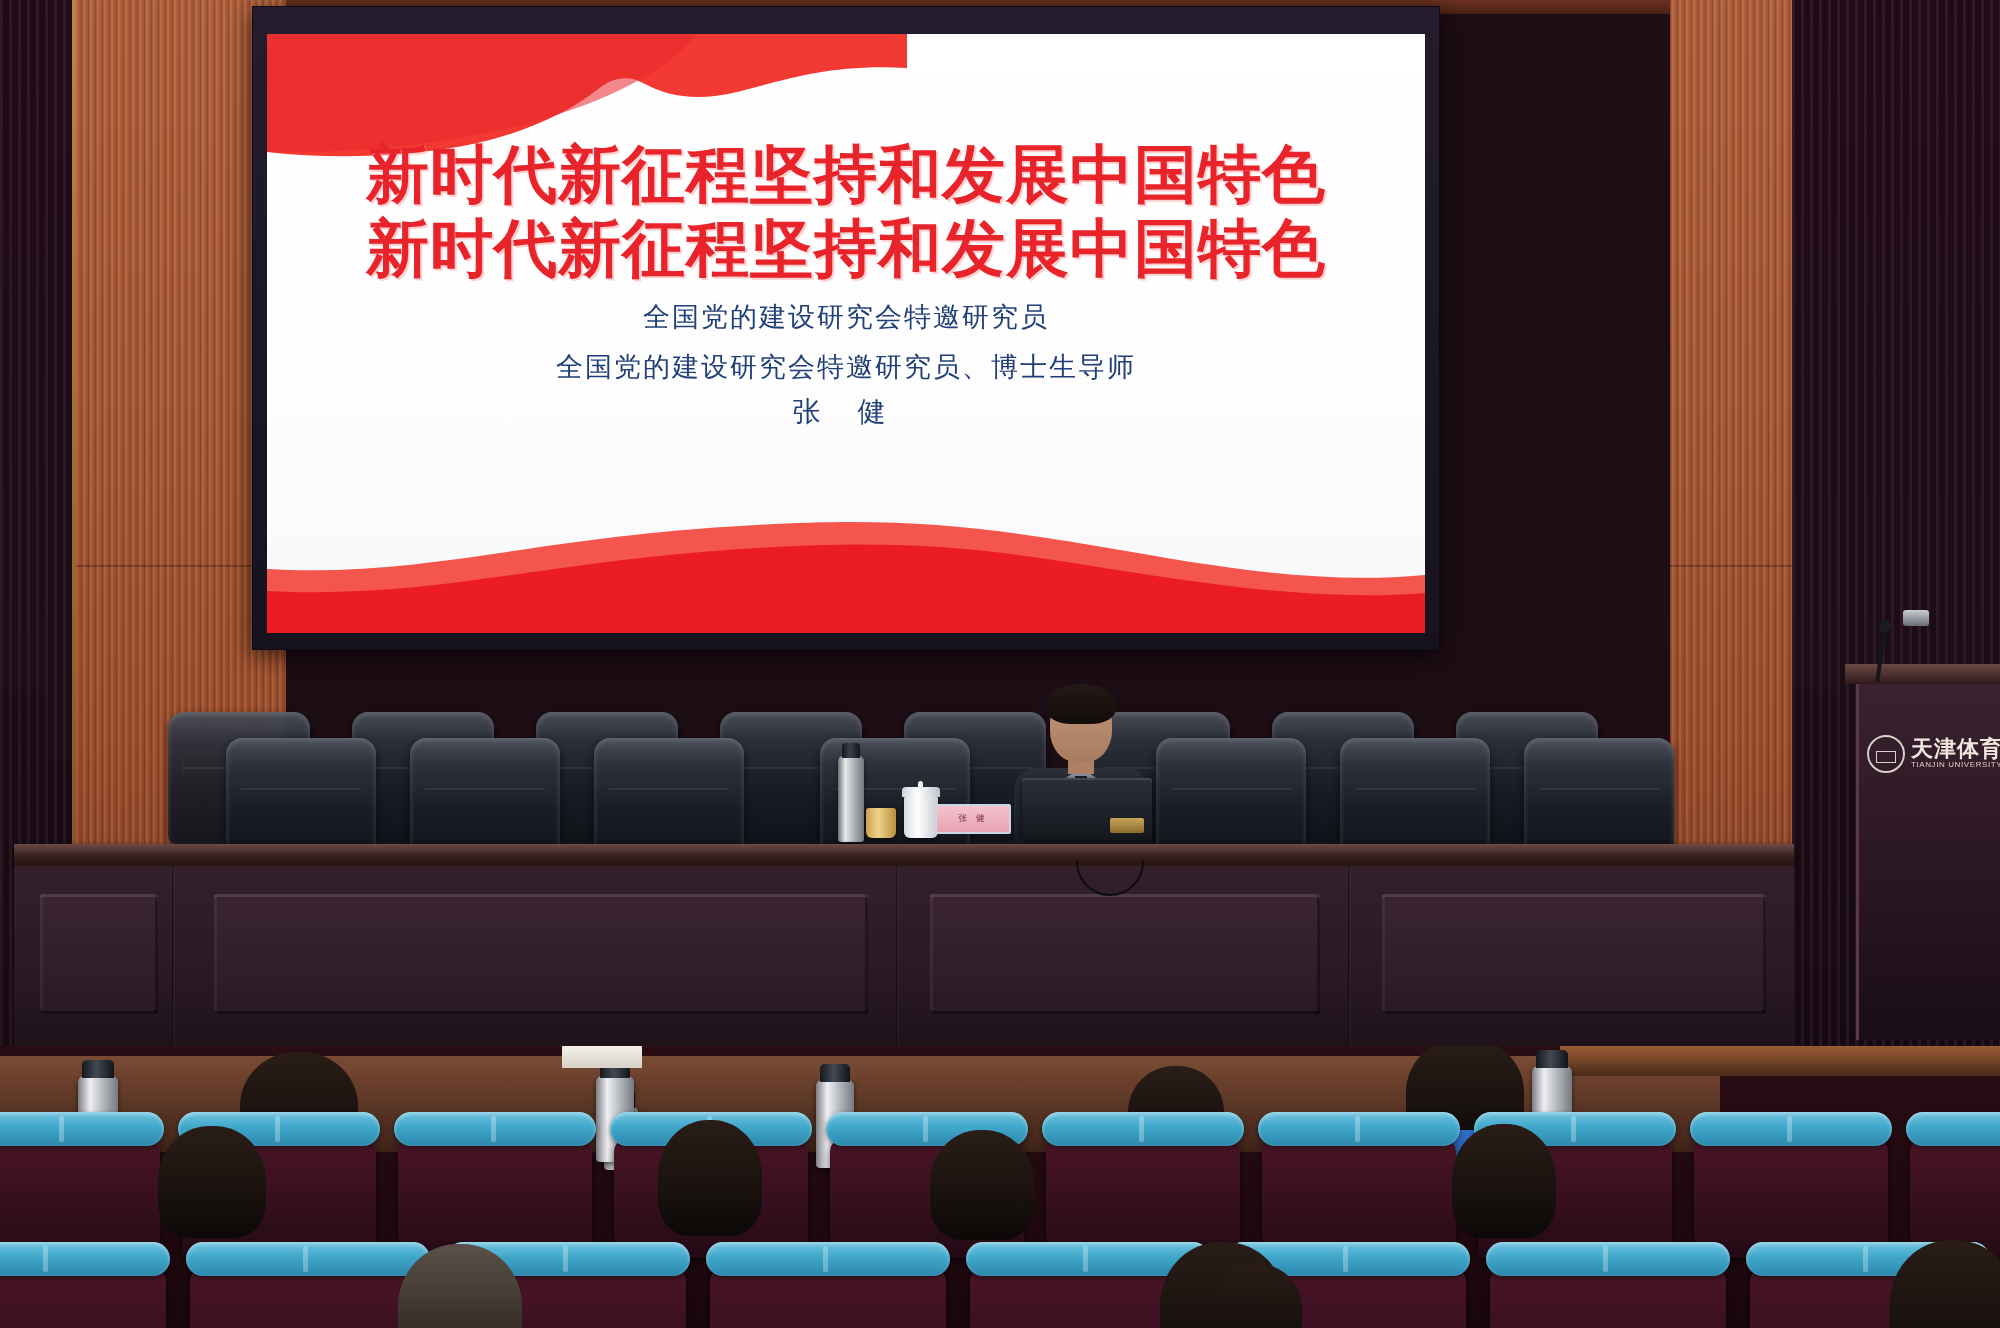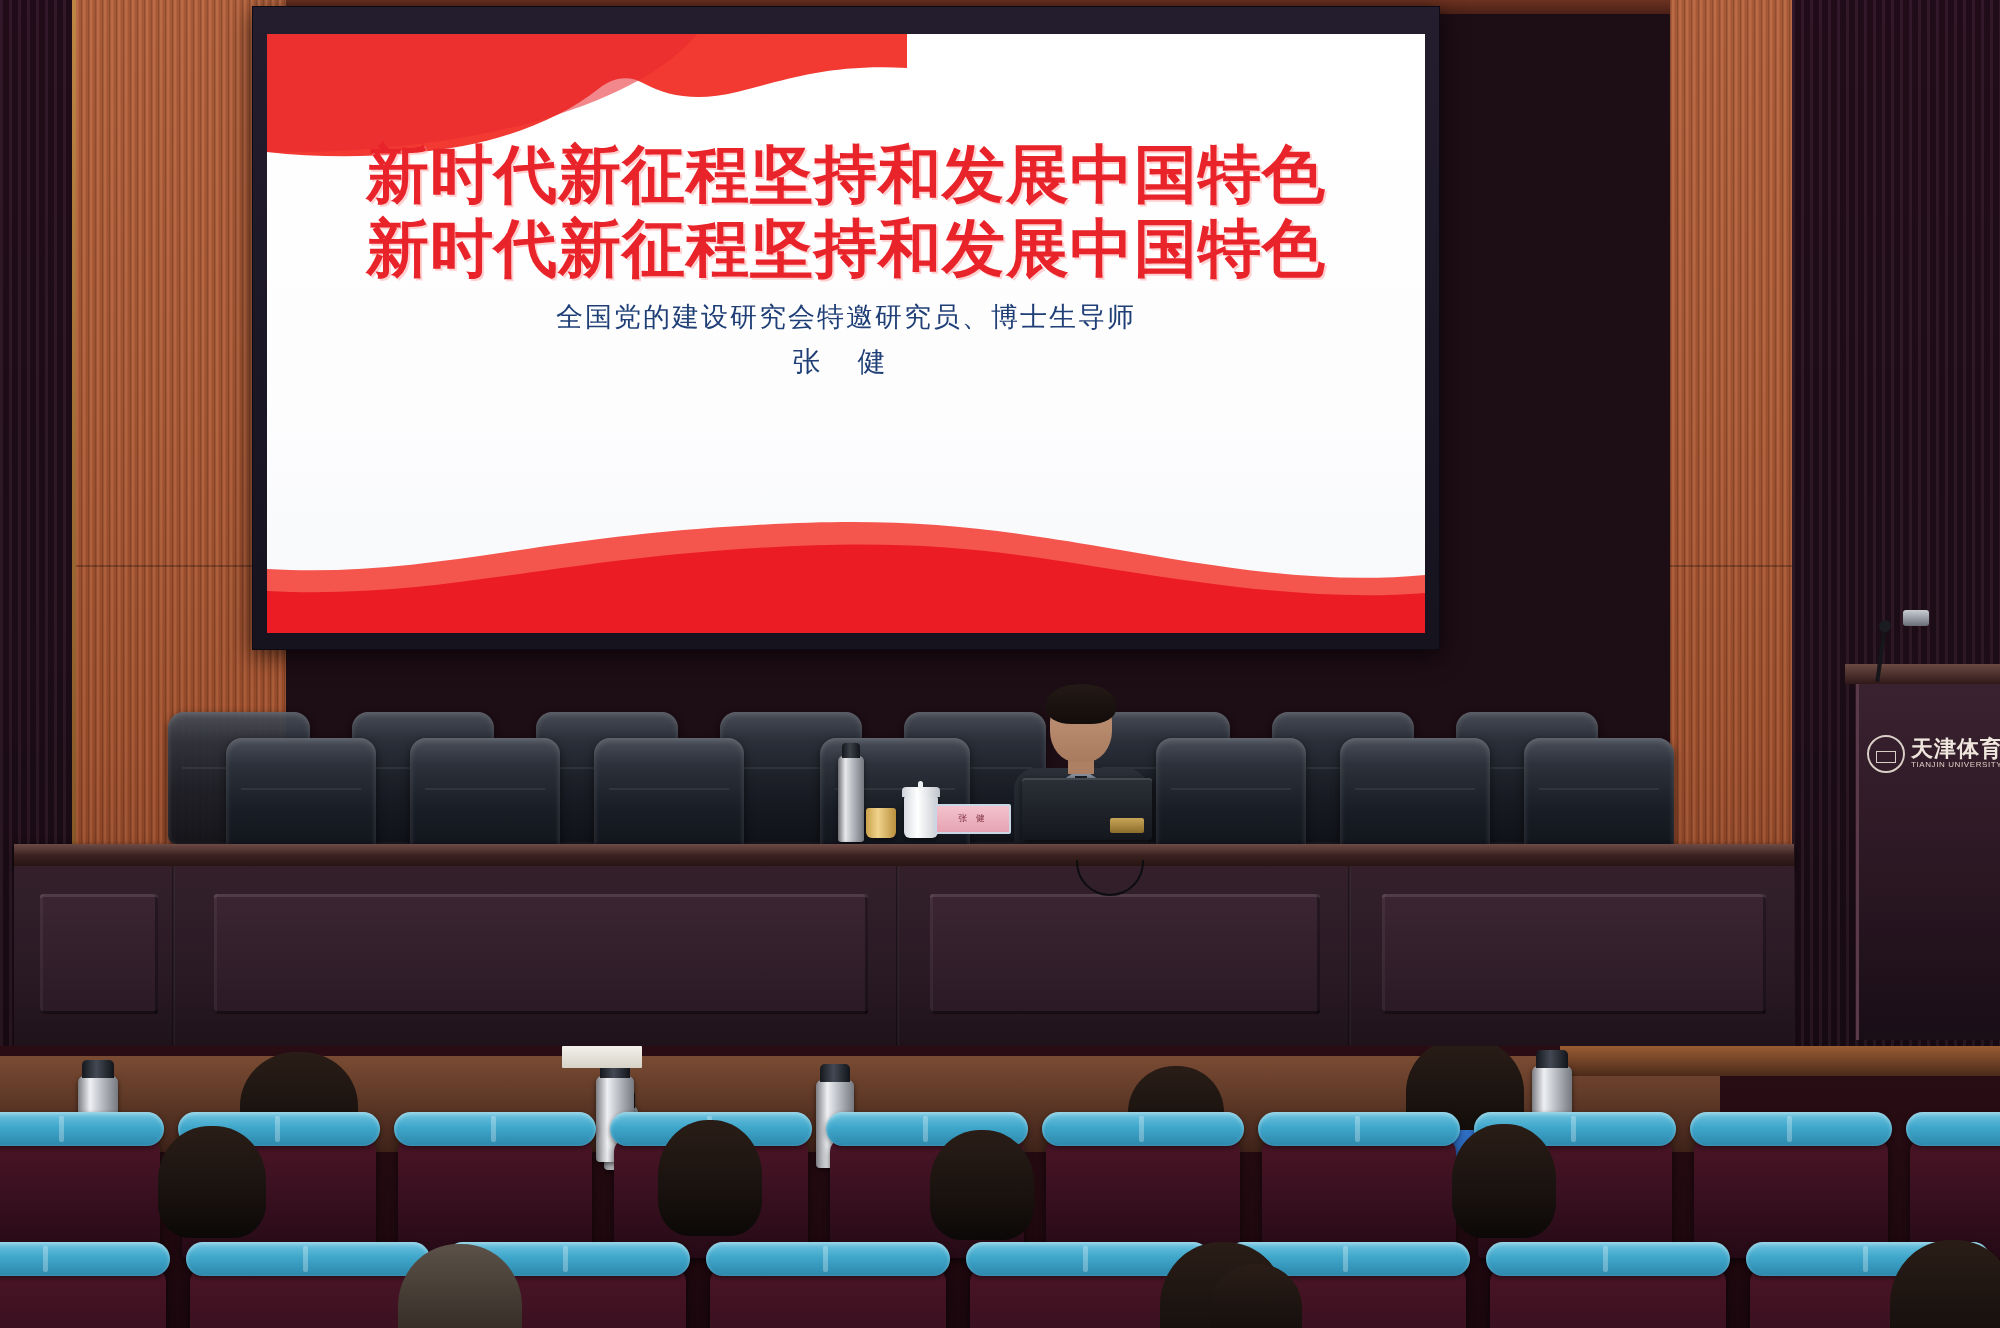--- a/index.html
+++ b/index.html
@@ -235,20 +235,21 @@
         <svg viewBox="0 0 640 130" preserveAspectRatio="none">
           <path d="M0,0 L640,0 L640,34 C560,30 520,46 470,58 C430,68 400,62 378,50
                    C360,40 345,44 330,56 C300,80 250,102 196,112 C140,122 70,126 0,118 Z" fill="#f23a33"></path>
           <path d="M0,0 L430,0 C400,36 350,62 280,84 C200,108 96,120 0,118 Z" fill="#e8262b" opacity=".55"></path>
         </svg>
       </div>
 
       <div id="slide-body">
         <div class="slide-title">新时代新征程坚持和发展中国特色</div>
         <div class="slide-title">新时代新征程坚持和发展中国特色</div>
+        <div class="slide-credit">全国党的建设研究会特邀研究员</div>
         <div class="slide-credit">全国党的建设研究会特邀研究员、博士生导师</div>
         <div class="slide-name">张  健</div>
       </div>
 
       <div class="wave">
         <svg viewBox="0 0 1400 120" preserveAspectRatio="none">
           <path d="M0,56 C180,64 300,30 520,16 C740,2 840,10 1010,34 C1150,54 1270,72 1400,62 L1400,120 L0,120 Z" fill="#f4564d"></path>
           <path d="M0,78 C190,86 320,52 540,38 C760,24 860,34 1020,56 C1160,74 1280,88 1400,80 L1400,120 L0,120 Z" fill="#ec1c24"></path>
         </svg>
       </div>

